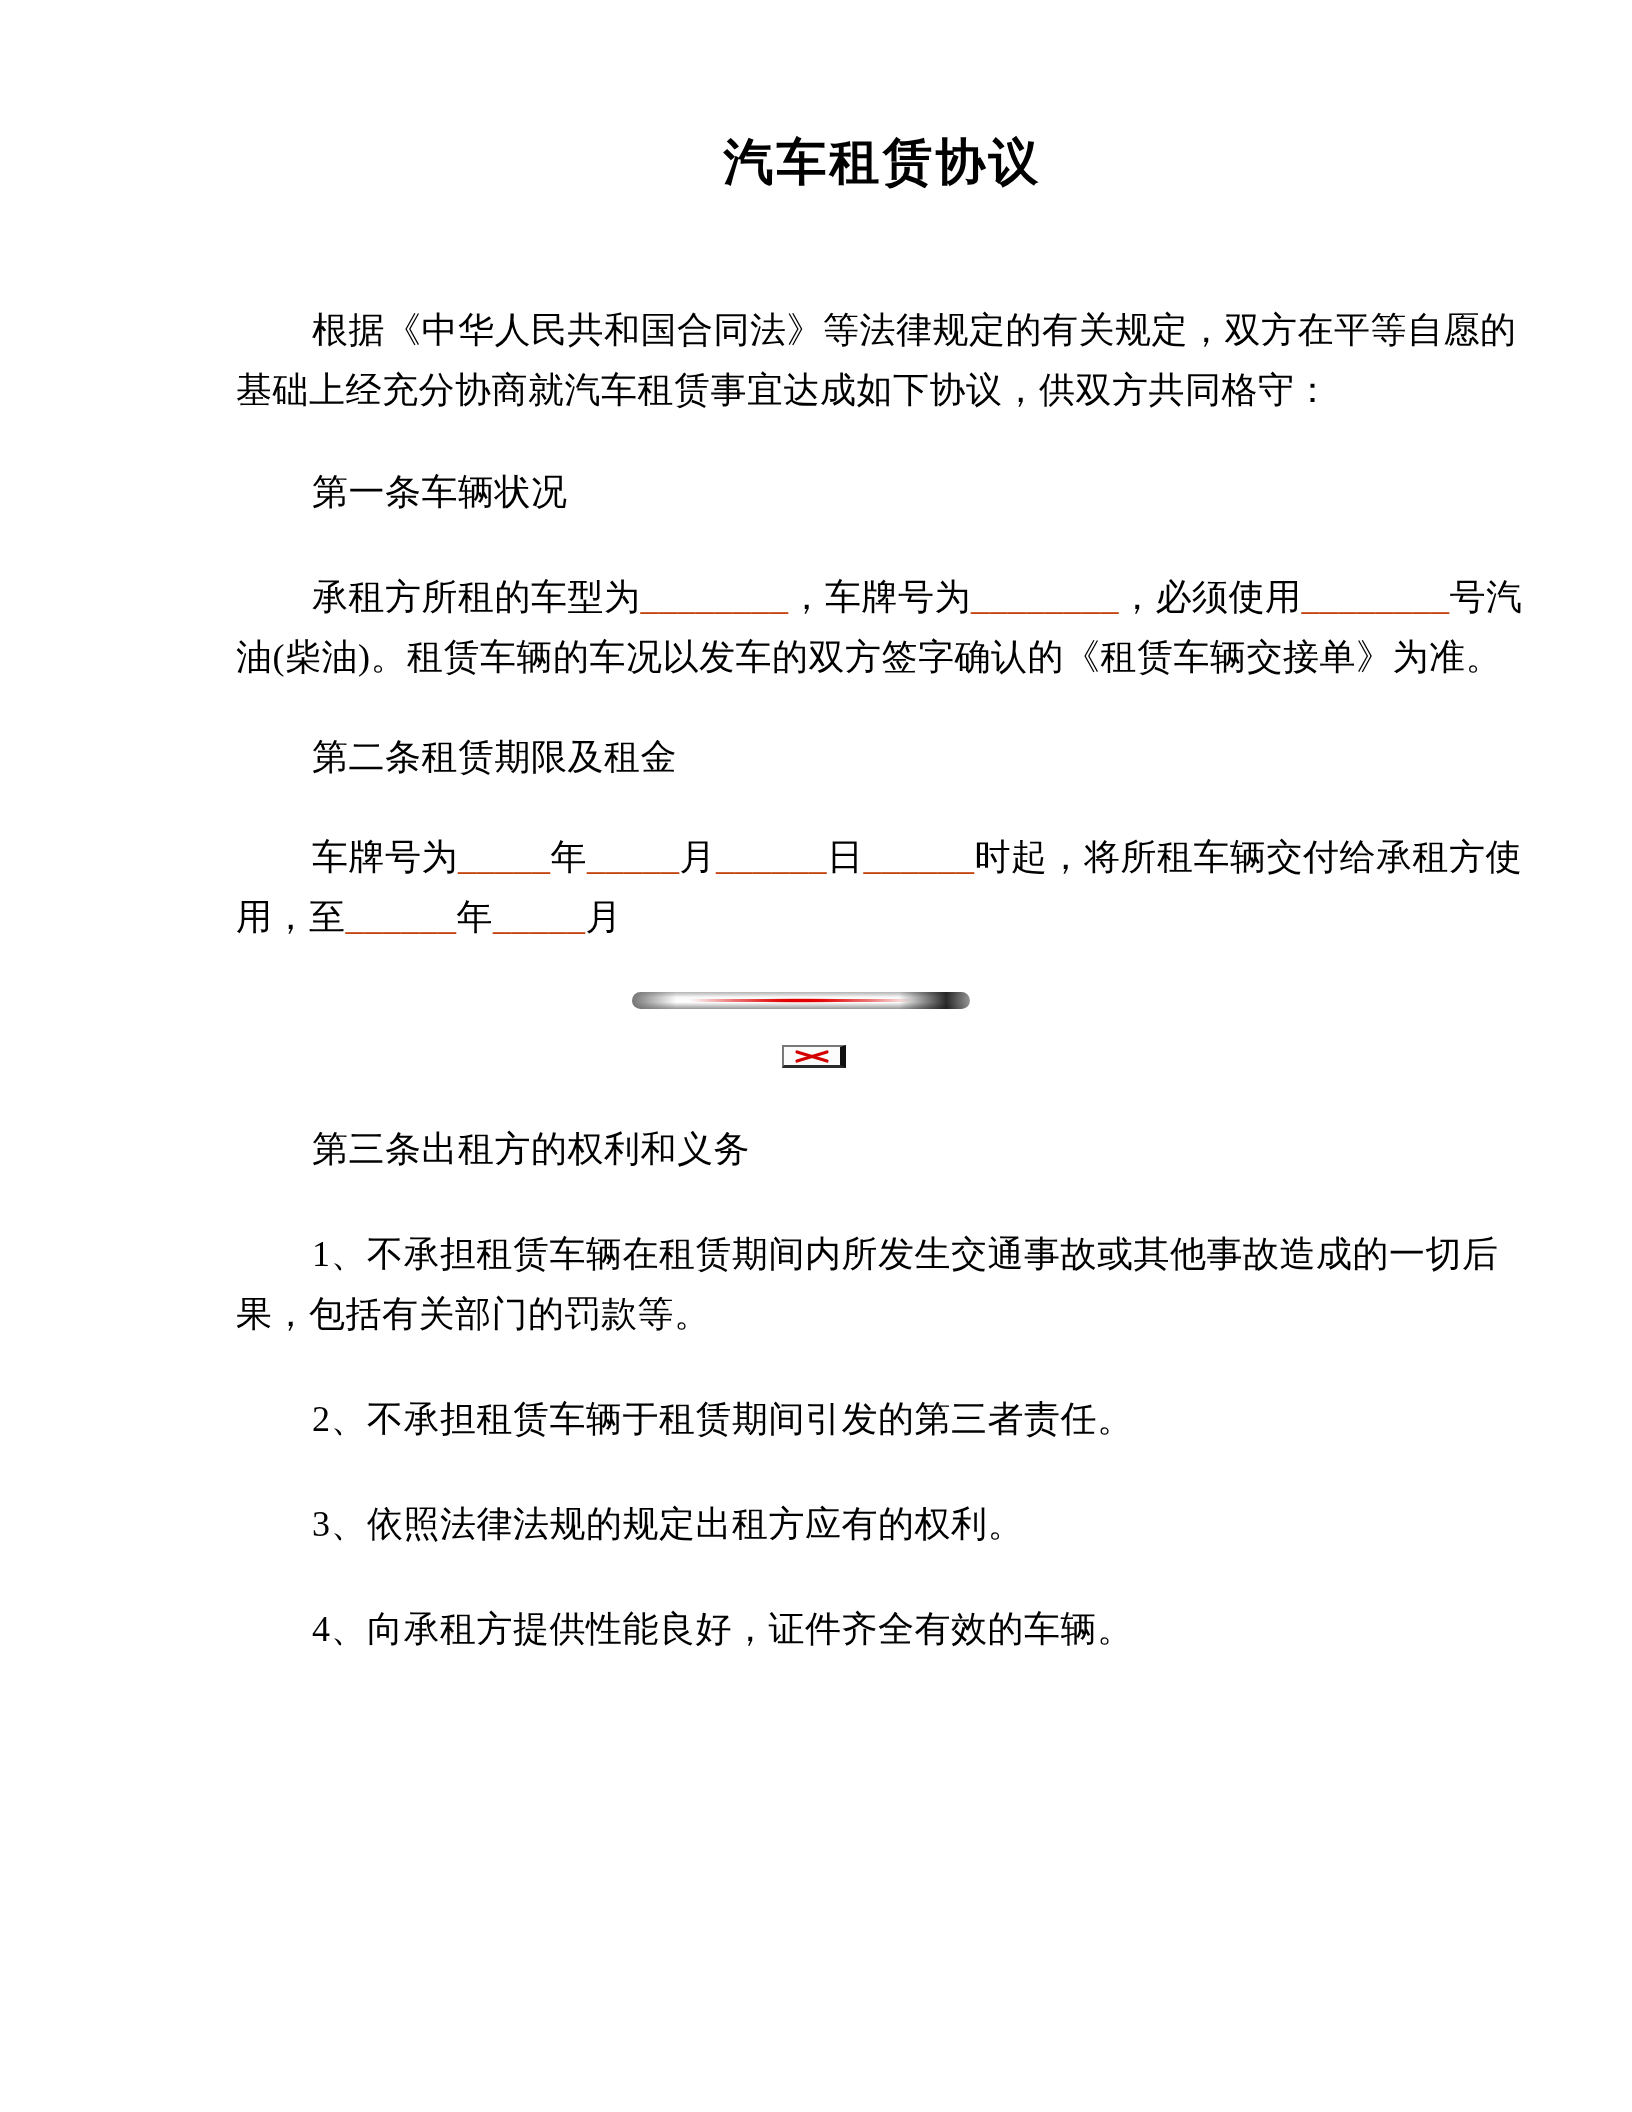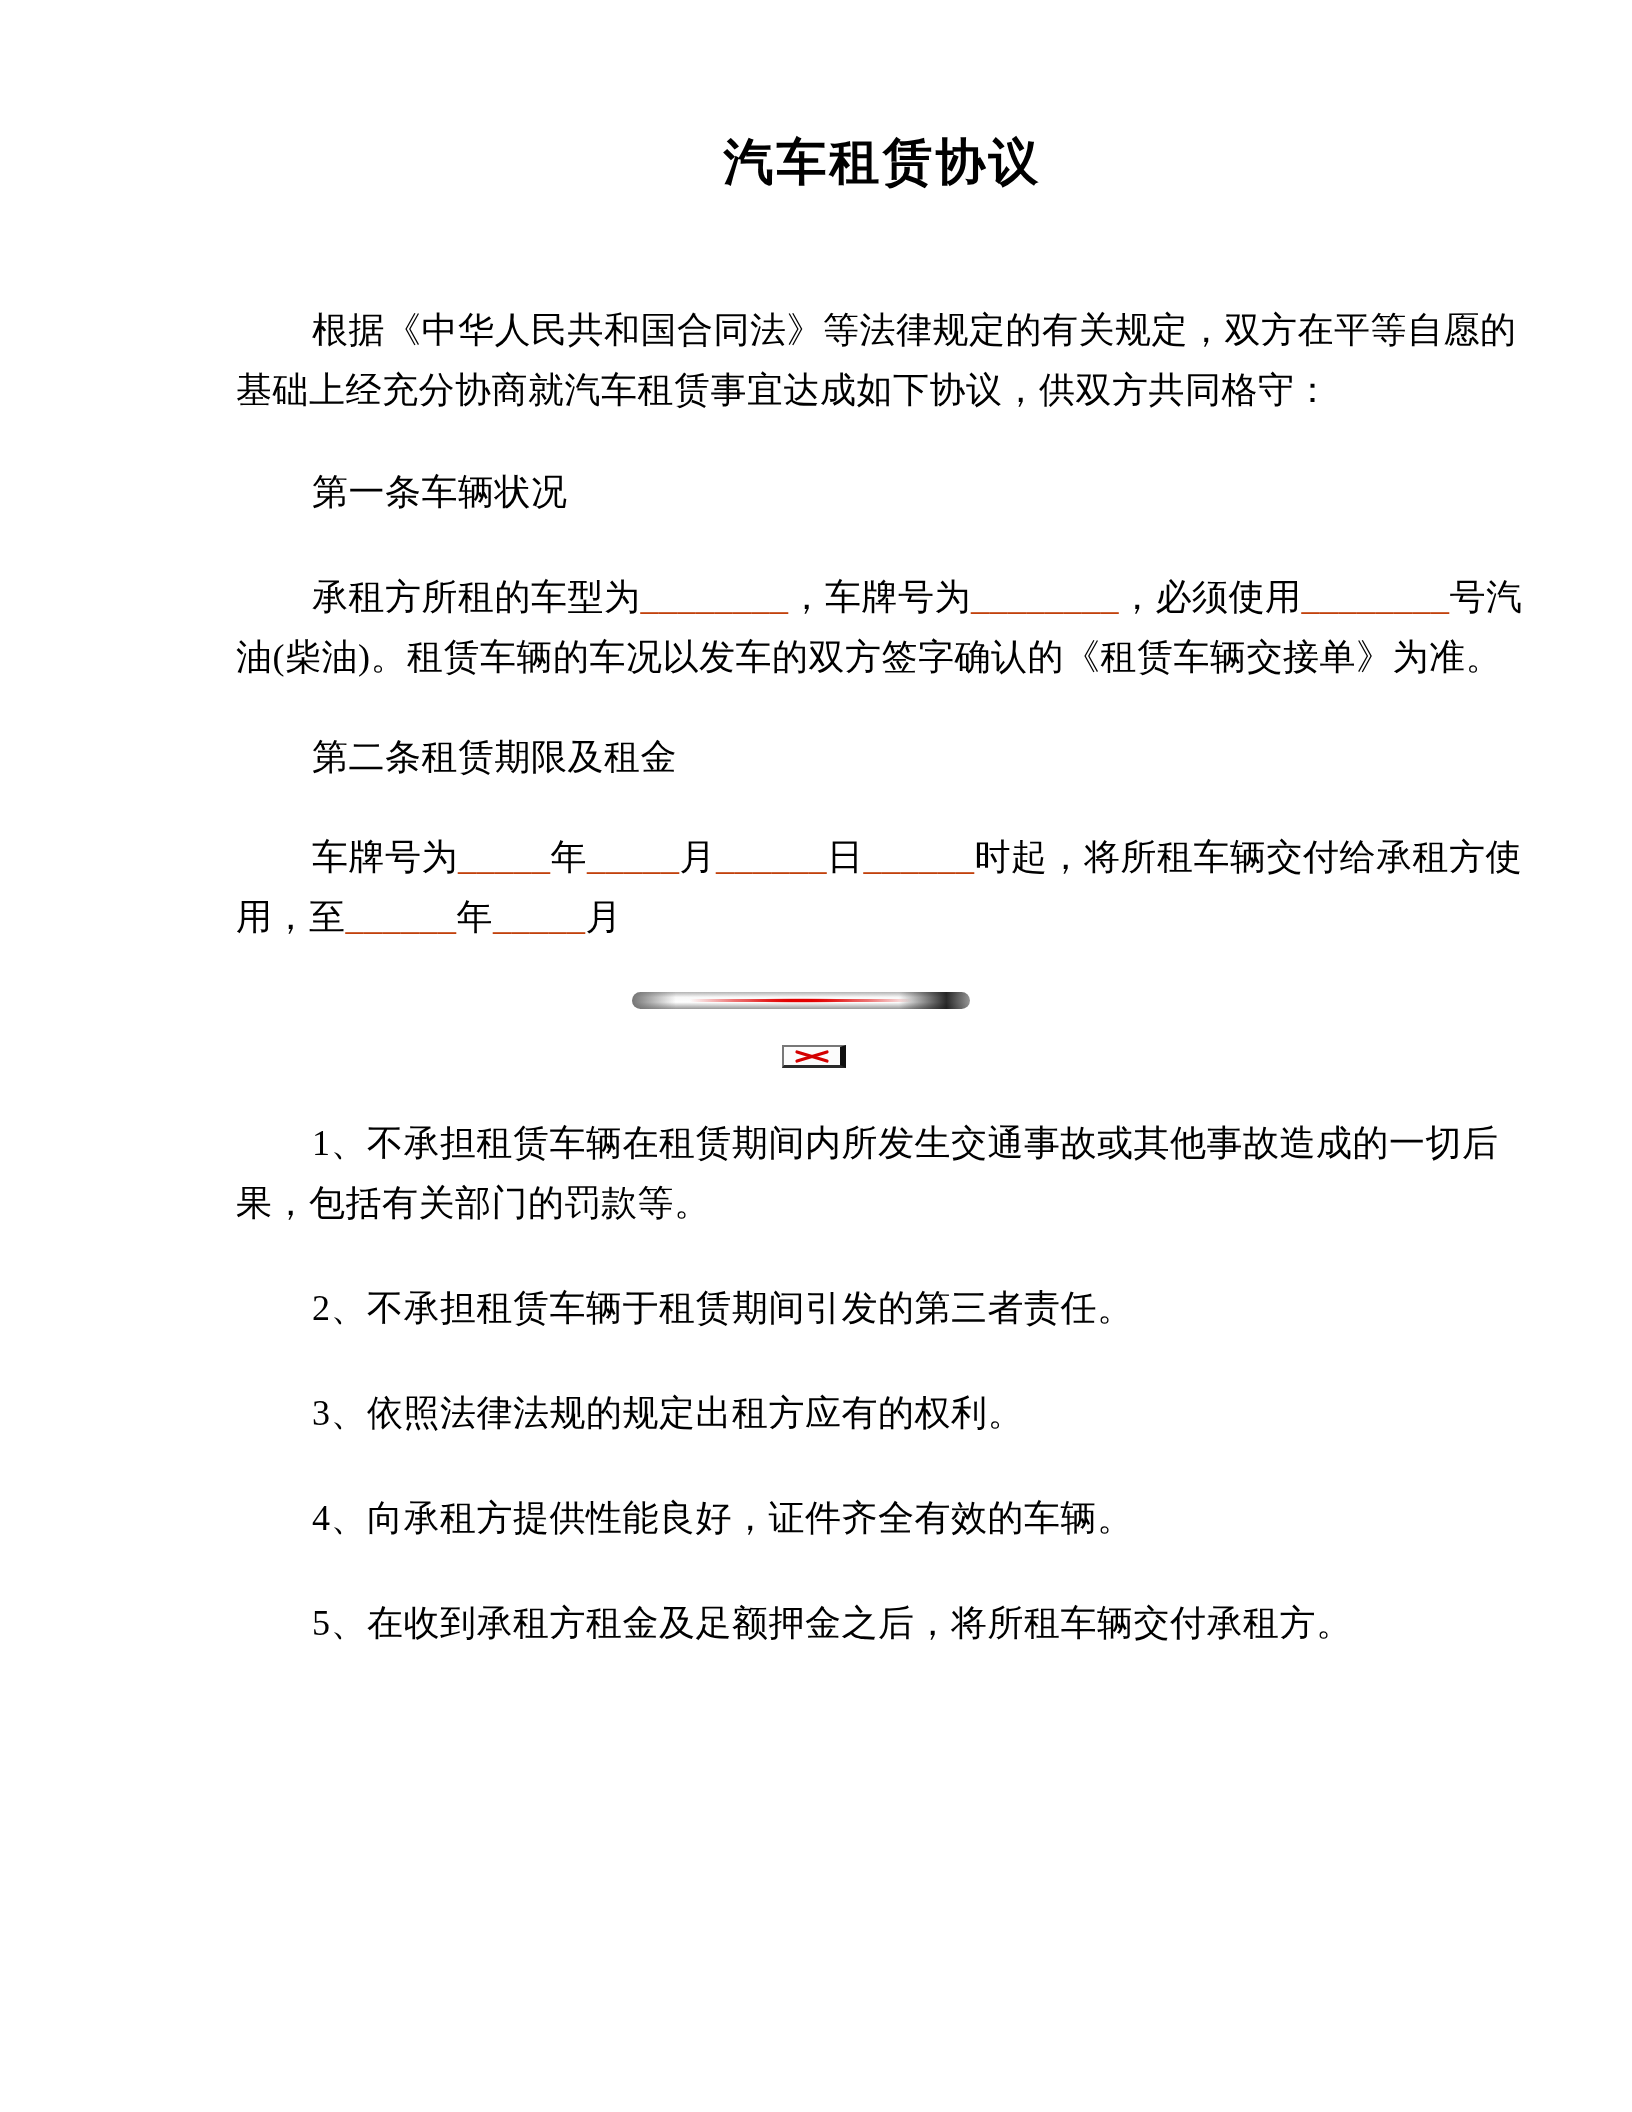--- a/index.html
+++ b/index.html
@@ -88,20 +88,20 @@
 
   <div class="ximg-wrap">
     <div class="ximg">
       <svg width="36" height="13" viewBox="0 0 36 13">
         <path d="M3 2 L33 11" stroke="#d40000" stroke-width="3.2" stroke-linecap="round" fill="none"></path>
         <path d="M33 2 L3 11" stroke="#d40000" stroke-width="3.2" stroke-linecap="round" fill="none"></path>
       </svg>
     </div>
   </div>
 
+  <p class="heading-3">第三条出租方的权利和义务</p>
 
   <p class="item">1、不承担租赁车辆在租赁期间内所发生交通事故或其他事故造成的一切后果，包括有关部门的罚款等。</p>
   <p class="item">2、不承担租赁车辆于租赁期间引发的第三者责任。</p>
   <p class="item">3、依照法律法规的规定出租方应有的权利。</p>
   <p class="item">4、向承租方提供性能良好，证件齐全有效的车辆。</p>
-  <p class="item">5、在收到承租方租金及足额押金之后，将所租车辆交付承租方。</p>
 
 </div>
 
 </body></html>

